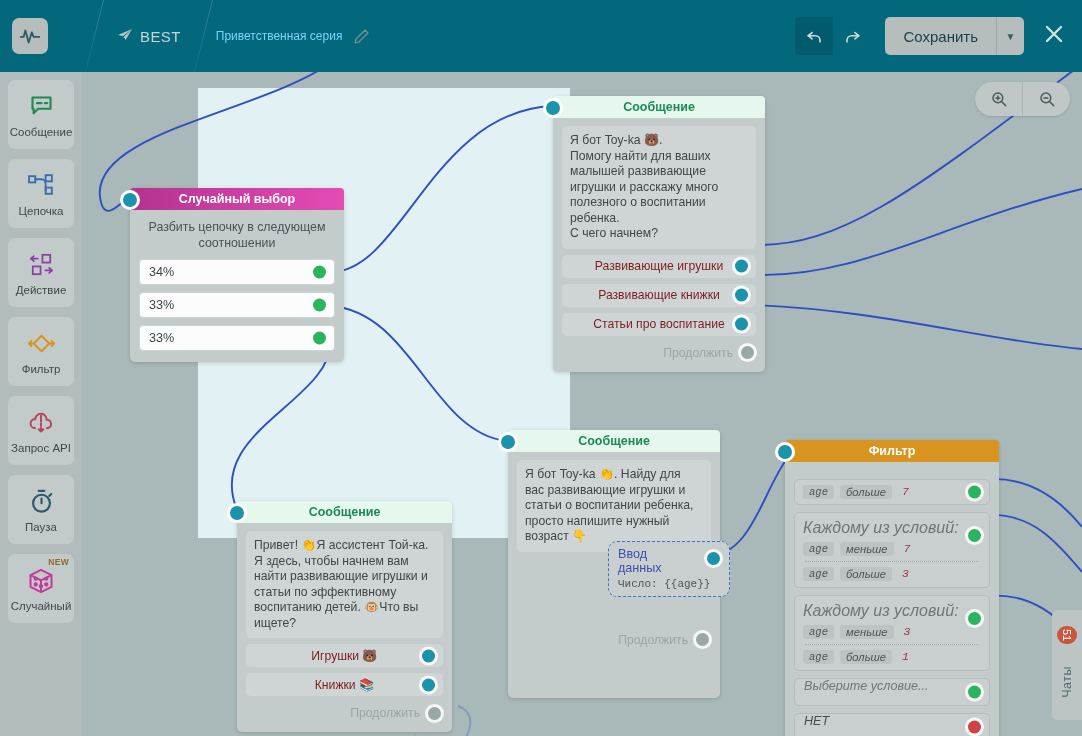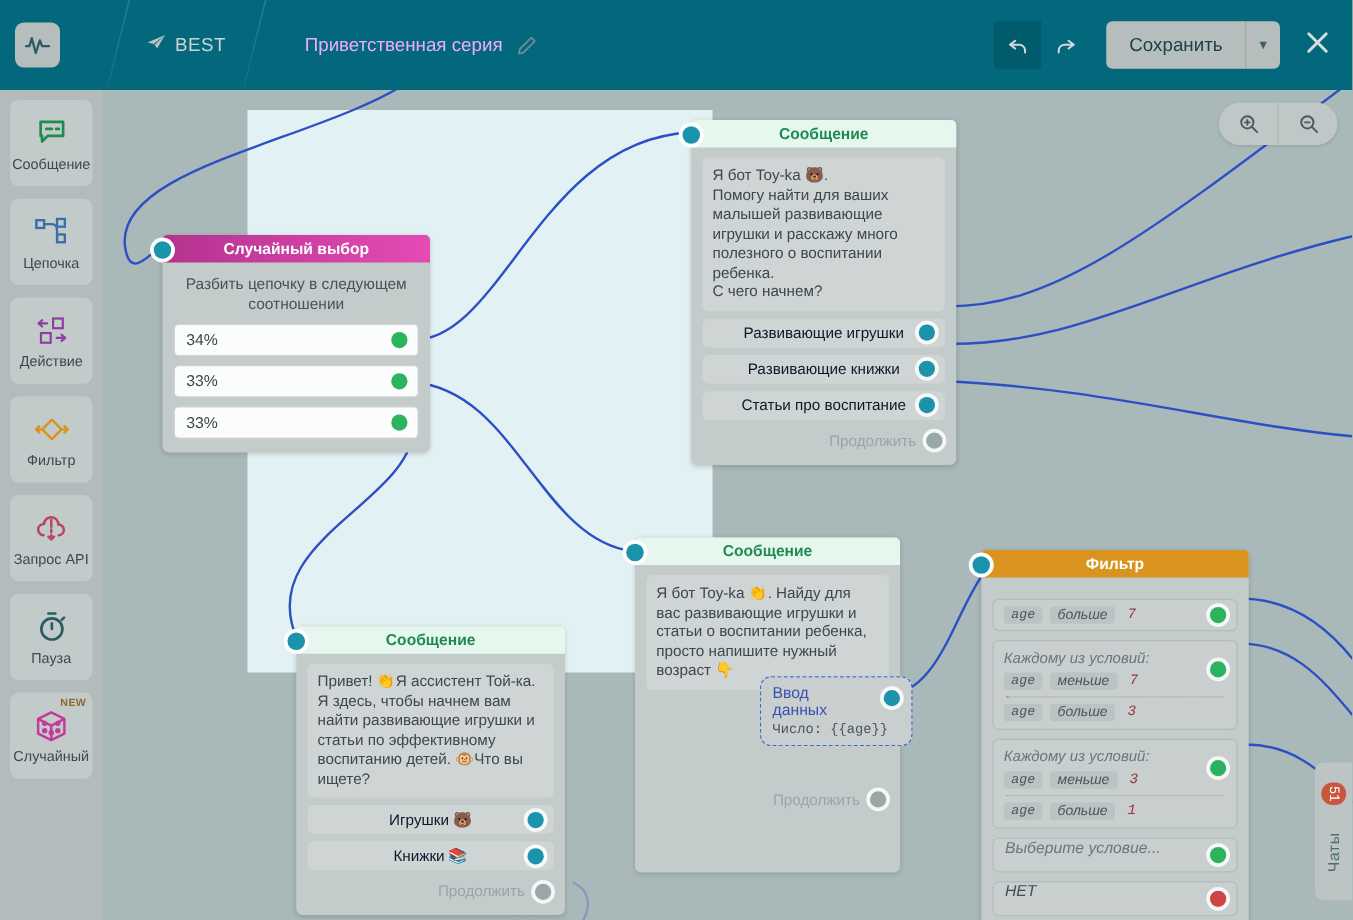--- a/index.html
+++ b/index.html
@@ -25,21 +25,21 @@
   .crumb-sep {
     width: 1px; height: 72px; margin: 0 0 0 46px;
     background: linear-gradient(to bottom, rgba(255,255,255,.18), rgba(255,255,255,.05));
     transform: skewX(-14deg);
   }
   .back-link {
     display: flex; align-items: center; gap: 7px; margin-left: 22px;
     color: #c9d3d4; font-size: 15px; letter-spacing: .4px;
   }
   .page-title {
-    margin-left: 40px; color: #f0abfc; font-size: 15px;
+    margin-left: 12px; color: #7dd3fc; font-size: 12px;
   }
   .pencil-btn { margin-left: 11px; display: flex; align-items: center; }
   .hdr-right { margin-left: auto; display: flex; align-items: center; gap: 0; padding-right: 16px; }
   .icon-btn {
     width: 38px; height: 38px; display: flex; align-items: center; justify-content: center;
     cursor: pointer;
   }
   .undo-btn { background: #025b6d; border-radius: 4px 0 0 4px; }
   .redo-btn { background: transparent; }
   .save-group {
@@ -103,21 +103,21 @@
   .head-filter { background: #d99420; color: #ffffff; }
   .node-body { padding: 8px 9px 9px 9px; }
 
   .msg-text {
     background: #cfd5d5; border-radius: 5px; padding: 7px 8px;
     font-size: 12.2px; line-height: 15.5px; color: #3f4749;
   }
   .btn-row {
     margin-top: 6px; background: #cfd5d5; border-radius: 5px;
     height: 23px; display: flex; align-items: center; justify-content: center;
-    position: relative; font-size: 12.2px; color: #0f172a;
+    position: relative; font-size: 12.2px; color: #7f1d1d;
   }
   .port {
     width: 13px; height: 13px; border-radius: 50%;
     box-shadow: 0 0 0 3px rgba(255,255,255,.85), 0 1px 2px rgba(0,0,0,.25);
   }
   .port-teal { background: #1a93ab; }
   .port-green { background: #2cb35e; }
   .port-red { background: #cf4545; }
   .port-gray { background: #9aa7a7; }
   .port-right { position: absolute; right: 8px; top: 50%; transform: translateY(-50%); }
@@ -146,21 +146,21 @@
     position: relative; border: 1px solid #b4bcbc; border-radius: 5px;
     background: #c9cfcf; margin-bottom: 7px; padding: 6px 8px;
   }
   .f-cond { display: flex; align-items: center; gap: 6px; }
   .chip {
     background: #bcc3c3; border-radius: 3px; padding: 1px 6px;
     font-size: 11.2px; color: #4d5557;
   }
   .chip-mono { font-family: "Liberation Mono", monospace; font-size: 10.6px; }
   .chip-val { color: #9a3540; font-size: 11.4px; padding-left: 4px; font-family:"Liberation Mono", monospace; }
-  .f-each { font-size: 12px; color: #6d7678; margin-bottom: 5px; }
+  .f-each { font-size: 16px; color: #6d7678; margin-bottom: 5px; }
   .f-divider { border-top: 1px dotted #9fa9aa; margin: 5px 2px; }
   .f-plain {
     position: relative; border: 1px solid #b4bcbc; border-radius: 5px;
     background: #c9cfcf; margin-bottom: 7px; height: 28px;
     display: flex; padding-left: 9px;
     font-size: 12.6px; color: #6d7678;
   }
   .f-plain.strong { color: #444c4e; }
 
   

